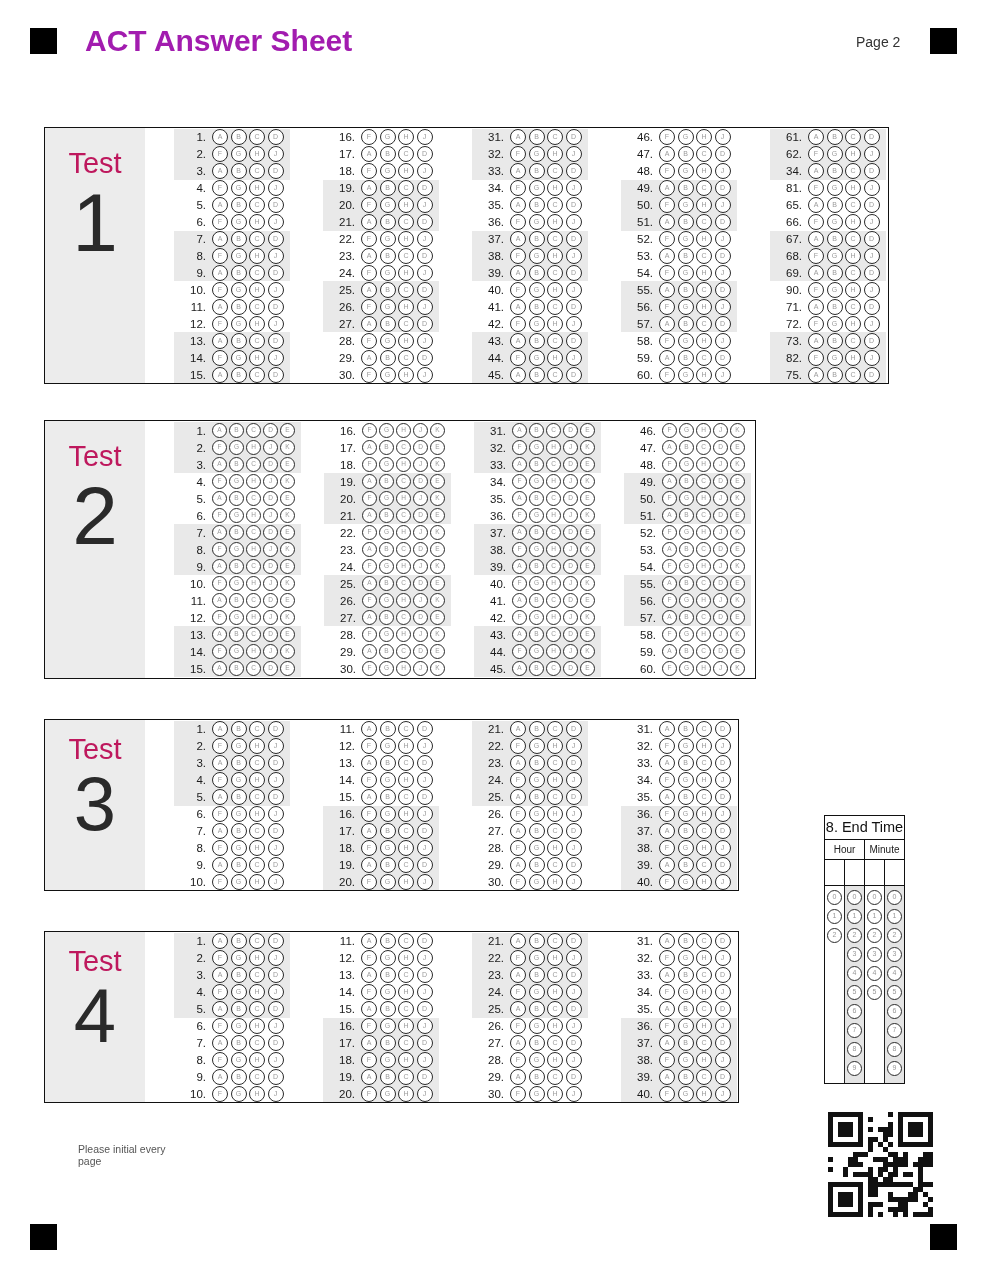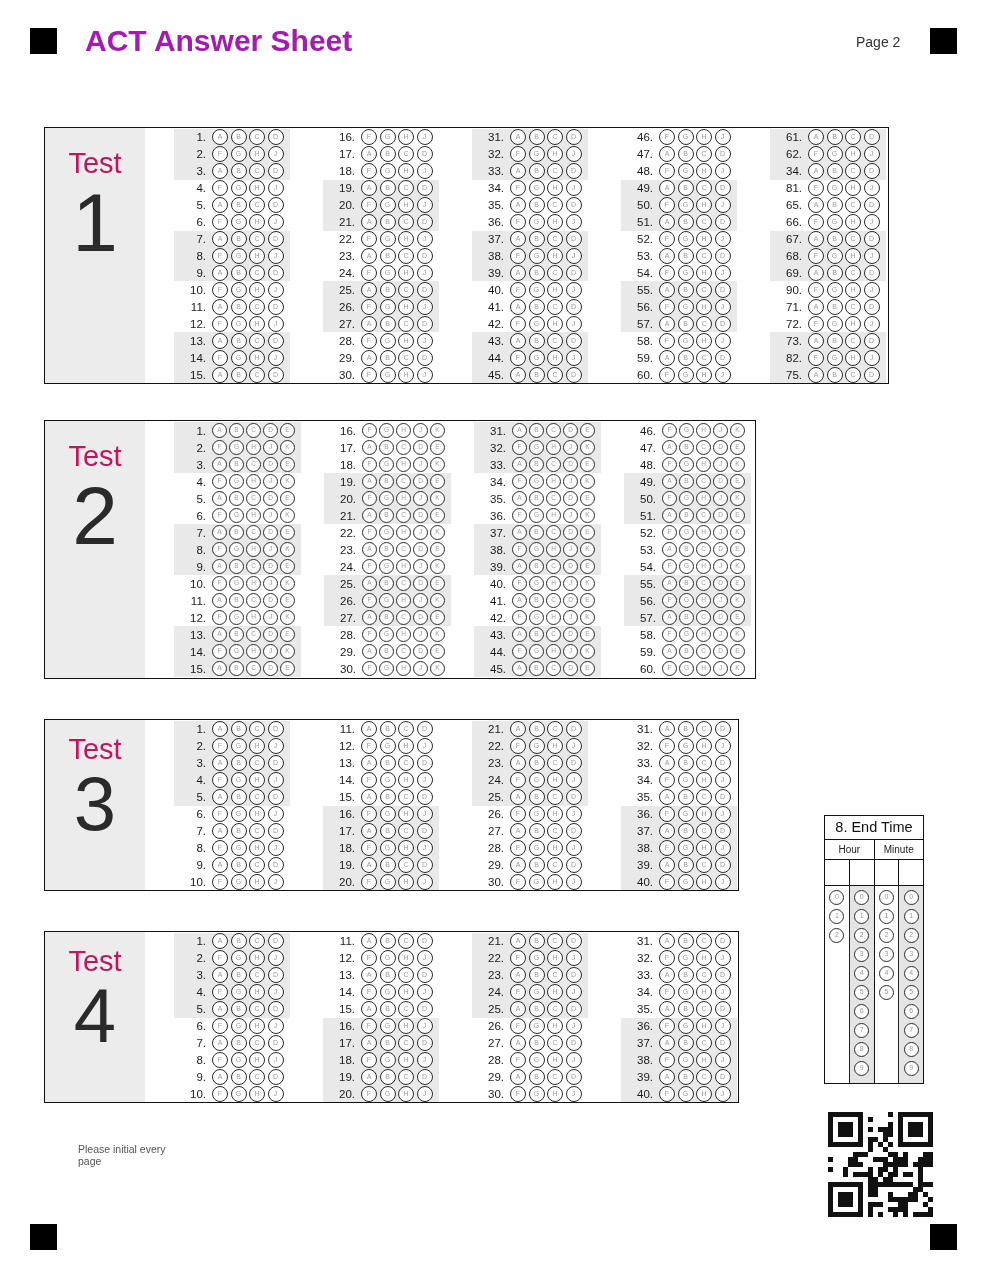--- a/index.html
+++ b/index.html
@@ -43,21 +43,21 @@
   .q-num { width:32px; flex:none; text-align:right; font-size:11.5px; color:#1a1a1a; margin-right:6px; }
   .bubble {
     width:16px; height:16px; flex:none; margin-right:2.5px;
     border:1.4px solid #2b2b2b; border-radius:50%;
     background:#fff; color:#9b9b9b;
     font-size:7px; line-height:13px; text-align:center;
   }
   .opt5 .bubble { width:15px; height:15px; margin-right:2px; font-size:6.5px; line-height:12px; }
 
   .endtime {
-    position:absolute; left:824px; top:815px; width:100px; height:269px;
+    position:absolute; left:824px; top:815px; width:81px; height:269px;
     border:1.5px solid #111; background:#fff; display:flex; flex-direction:column;
   }
   .et-title { height:24px; line-height:23px; text-align:center; font-size:14.5px; color:#111; border-bottom:1.5px solid #111; flex:none; }
   .et-headers { display:flex; height:20px; border-bottom:1.5px solid #111; flex:none; }
   .et-h { flex:1; text-align:center; font-size:10px; line-height:19px; color:#222; }
   .et-h.first { border-right:1.5px solid #111; }
   .et-blank { display:flex; height:26px; border-bottom:1.5px solid #111; flex:none; }
   .et-bcell { flex:1; background:#fff; border-right:1px solid #111; }
   .et-bcell.mid { border-right:1.5px solid #111; }
   .et-bcell:last-child { border-right:none; }

